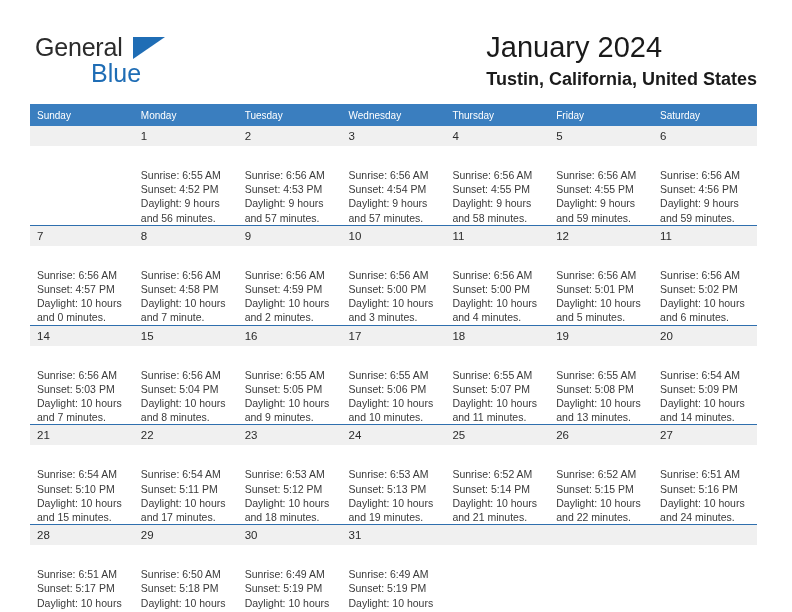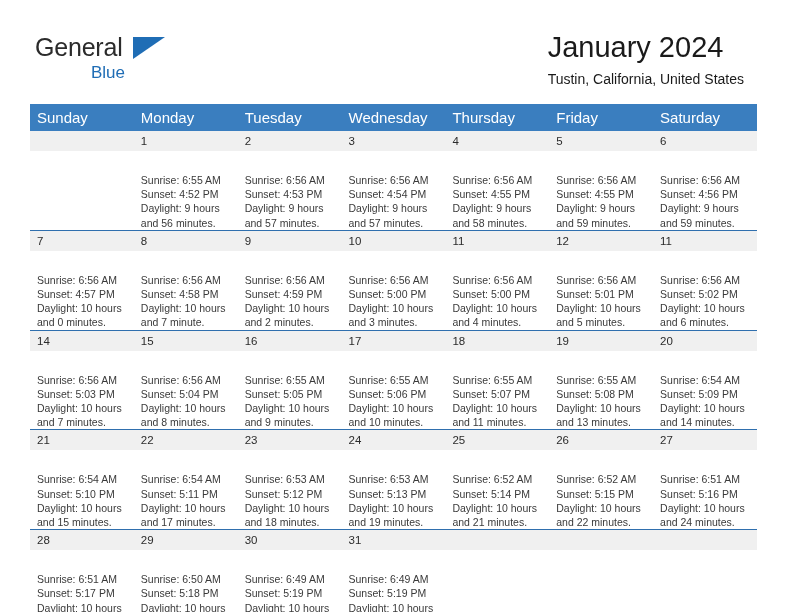--- a/index.html
+++ b/index.html
@@ -17,21 +17,21 @@
   .page {
     position: relative;
     width: 792px;
     height: 612px;
     box-sizing: border-box;
   }
 
   
   .top {
     position: absolute;
-    left: 0; right: 13px;
+    left: 0; right: 0;
     top: 0;
     height: 100px;
   }
   .brand {
     position: absolute;
     left: 35px;
     top: 34px;
     width: 200px;
     height: 52px;
   }
@@ -51,63 +51,63 @@
     top: 3px;
     width: 0;
     height: 0;
     border-left: 32px solid #1f6db5;
     border-bottom: 22px solid transparent;
   }
   .brand-line2 {
     position: absolute;
     left: 56px;
     top: 26px;
-    font-size: 17px;
+    font-size: 25px;
     line-height: 26px;
     color: #1f6db5;
     font-weight: 400;
   }
   .title-block {
     position: absolute;
     right: 35px;
     top: 30px;
     text-align: left;
   }
   .cal-title {
     font-size: 29px;
     line-height: 34px;
     color: #1a1a1a;
     font-weight: 400;
     white-space: nowrap;
   }
   .cal-subtitle {
     margin-top: 6px;
-    font-size: 14px;
+    font-size: 18px;
     line-height: 18px;
     color: #1a1a1a;
-    font-weight: 400;
+    font-weight: 700;
     white-space: nowrap;
   }
 
   
   .calendar {
     position: absolute;
     left: 30px;
     top: 104px;
     width: 727px;
   }
   table.cal {
     width: 727px;
     border-collapse: collapse;
     table-layout: fixed;
   }
   table.cal th {
     background: #3a7ebf;
     color: #ffffff;
-    font-size: 15px;
+    font-size: 10px;
     font-weight: 400;
     text-align: left;
     padding: 5px 0 5px 7px;
     height: 12px;
     border: none;
   }
   table.cal td {
     vertical-align: top;
     padding: 0;
     border: none;

